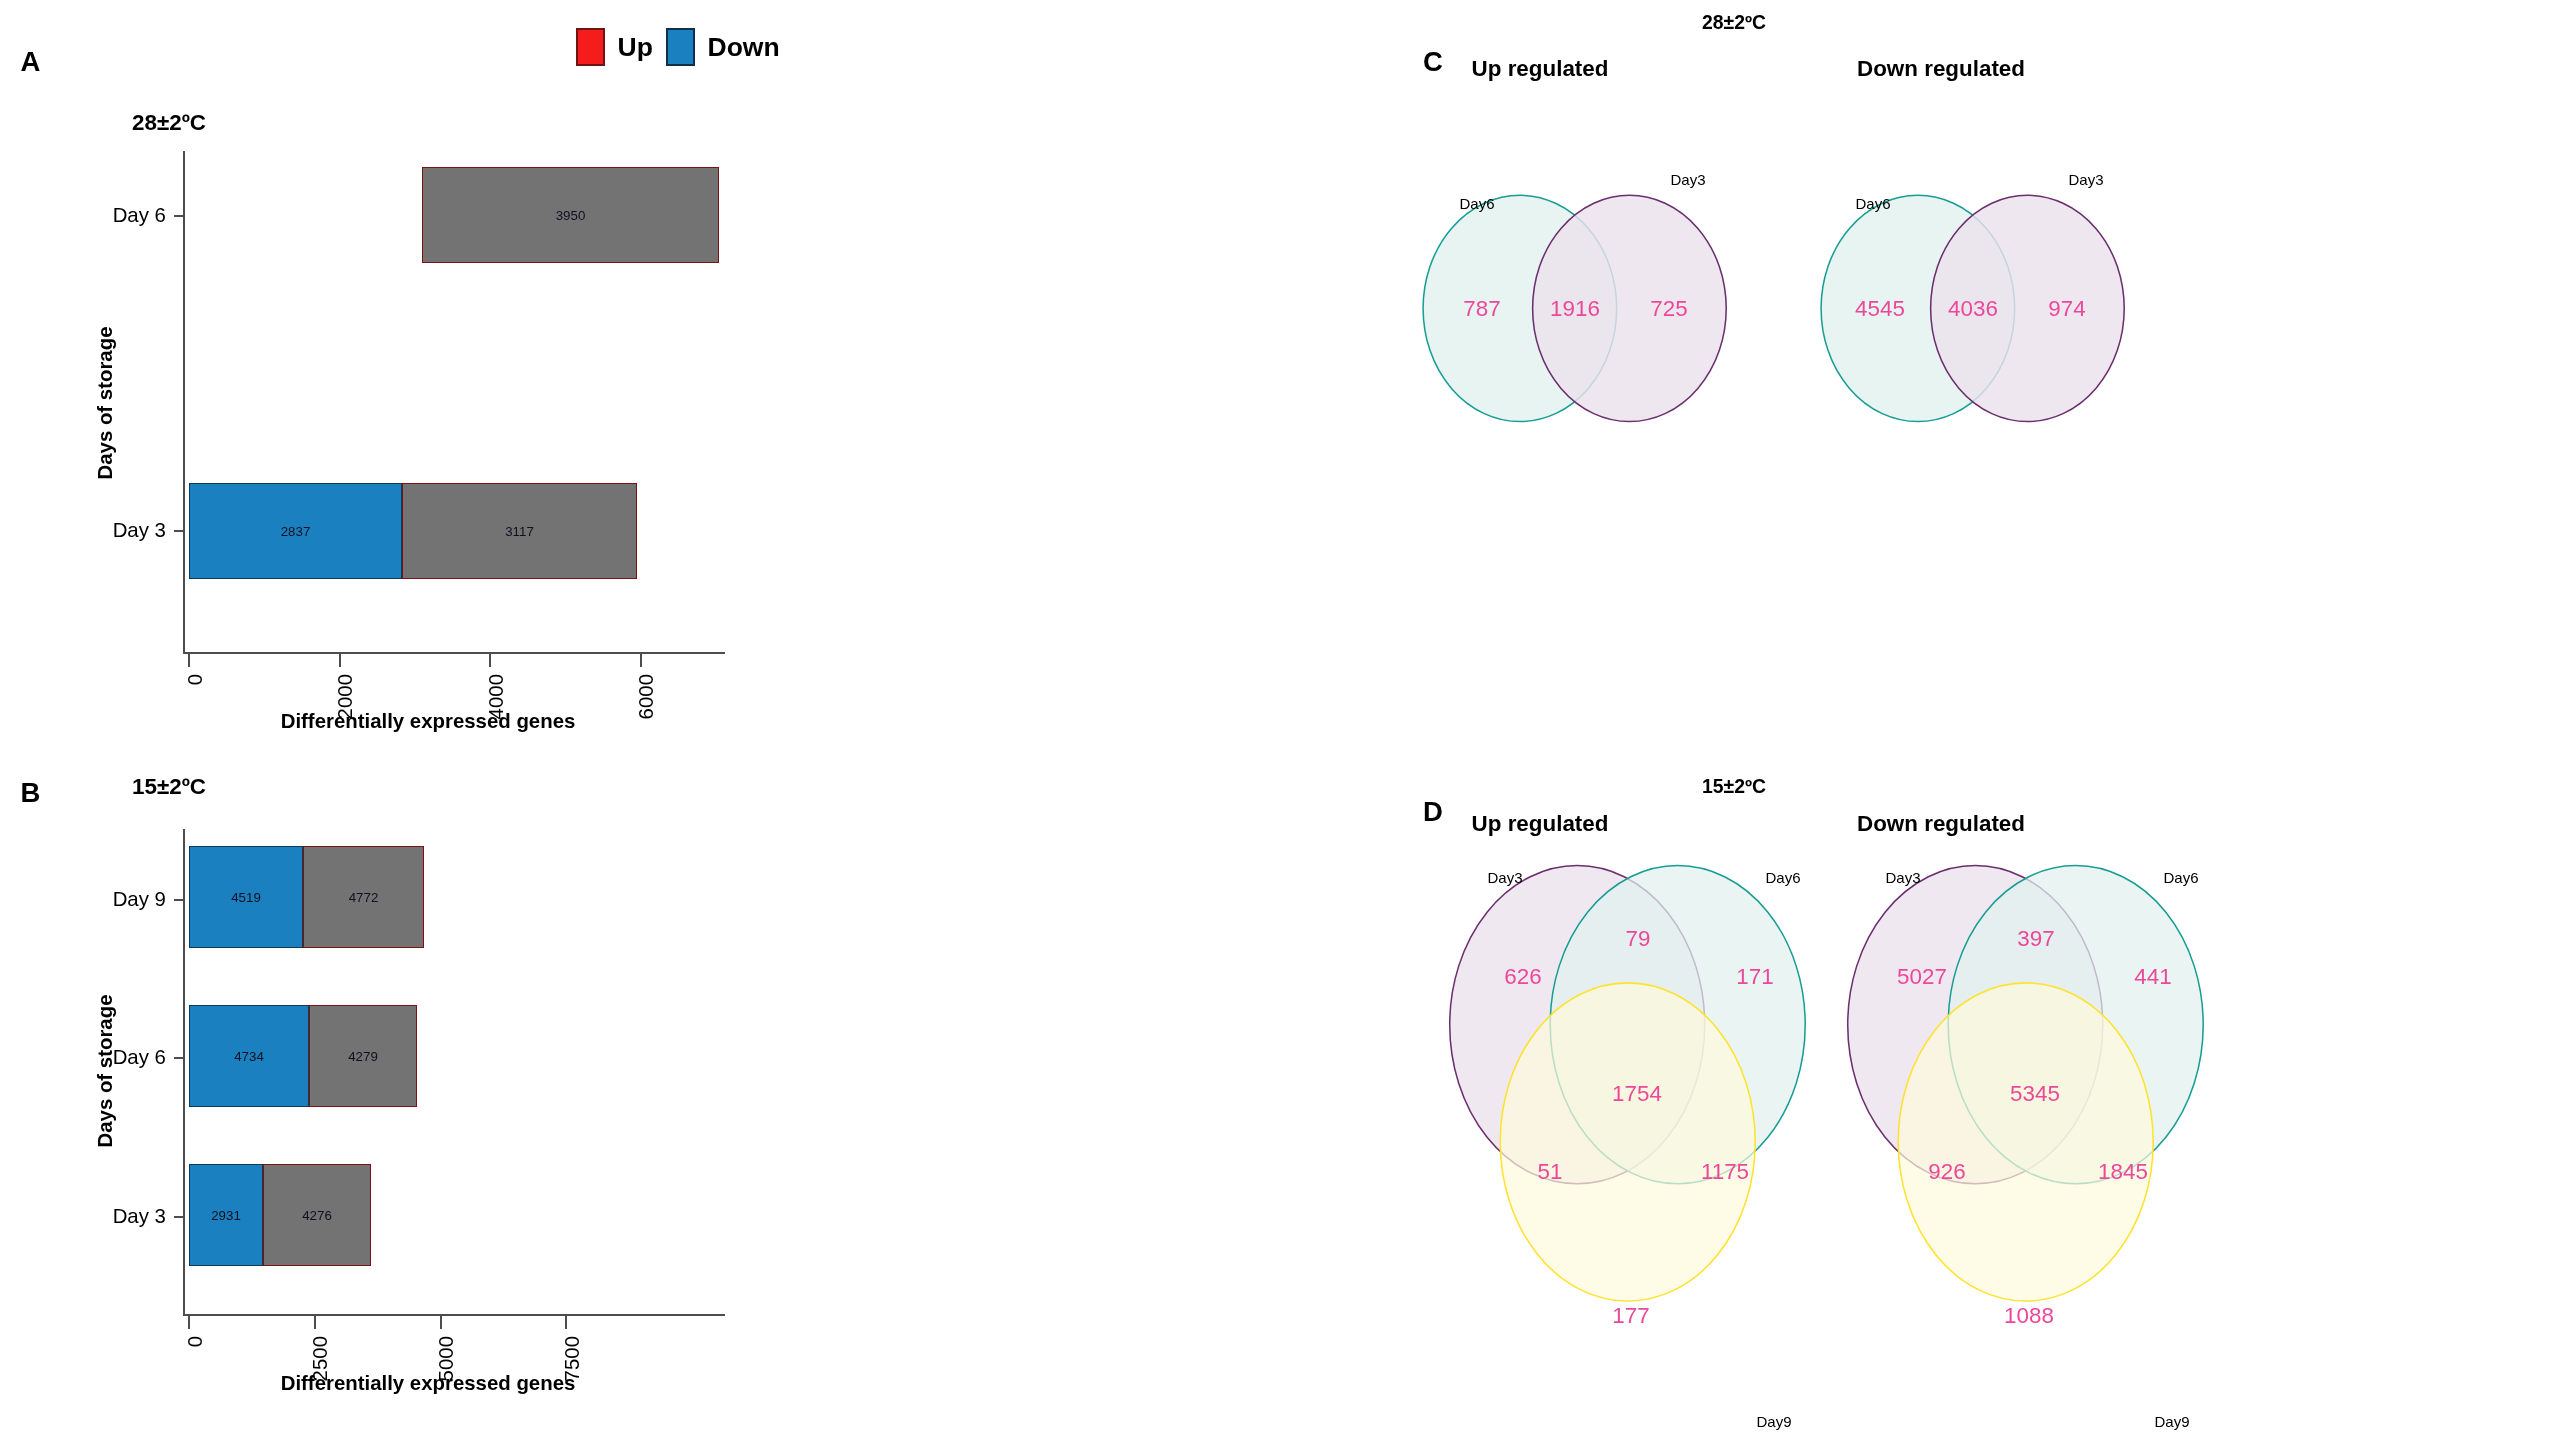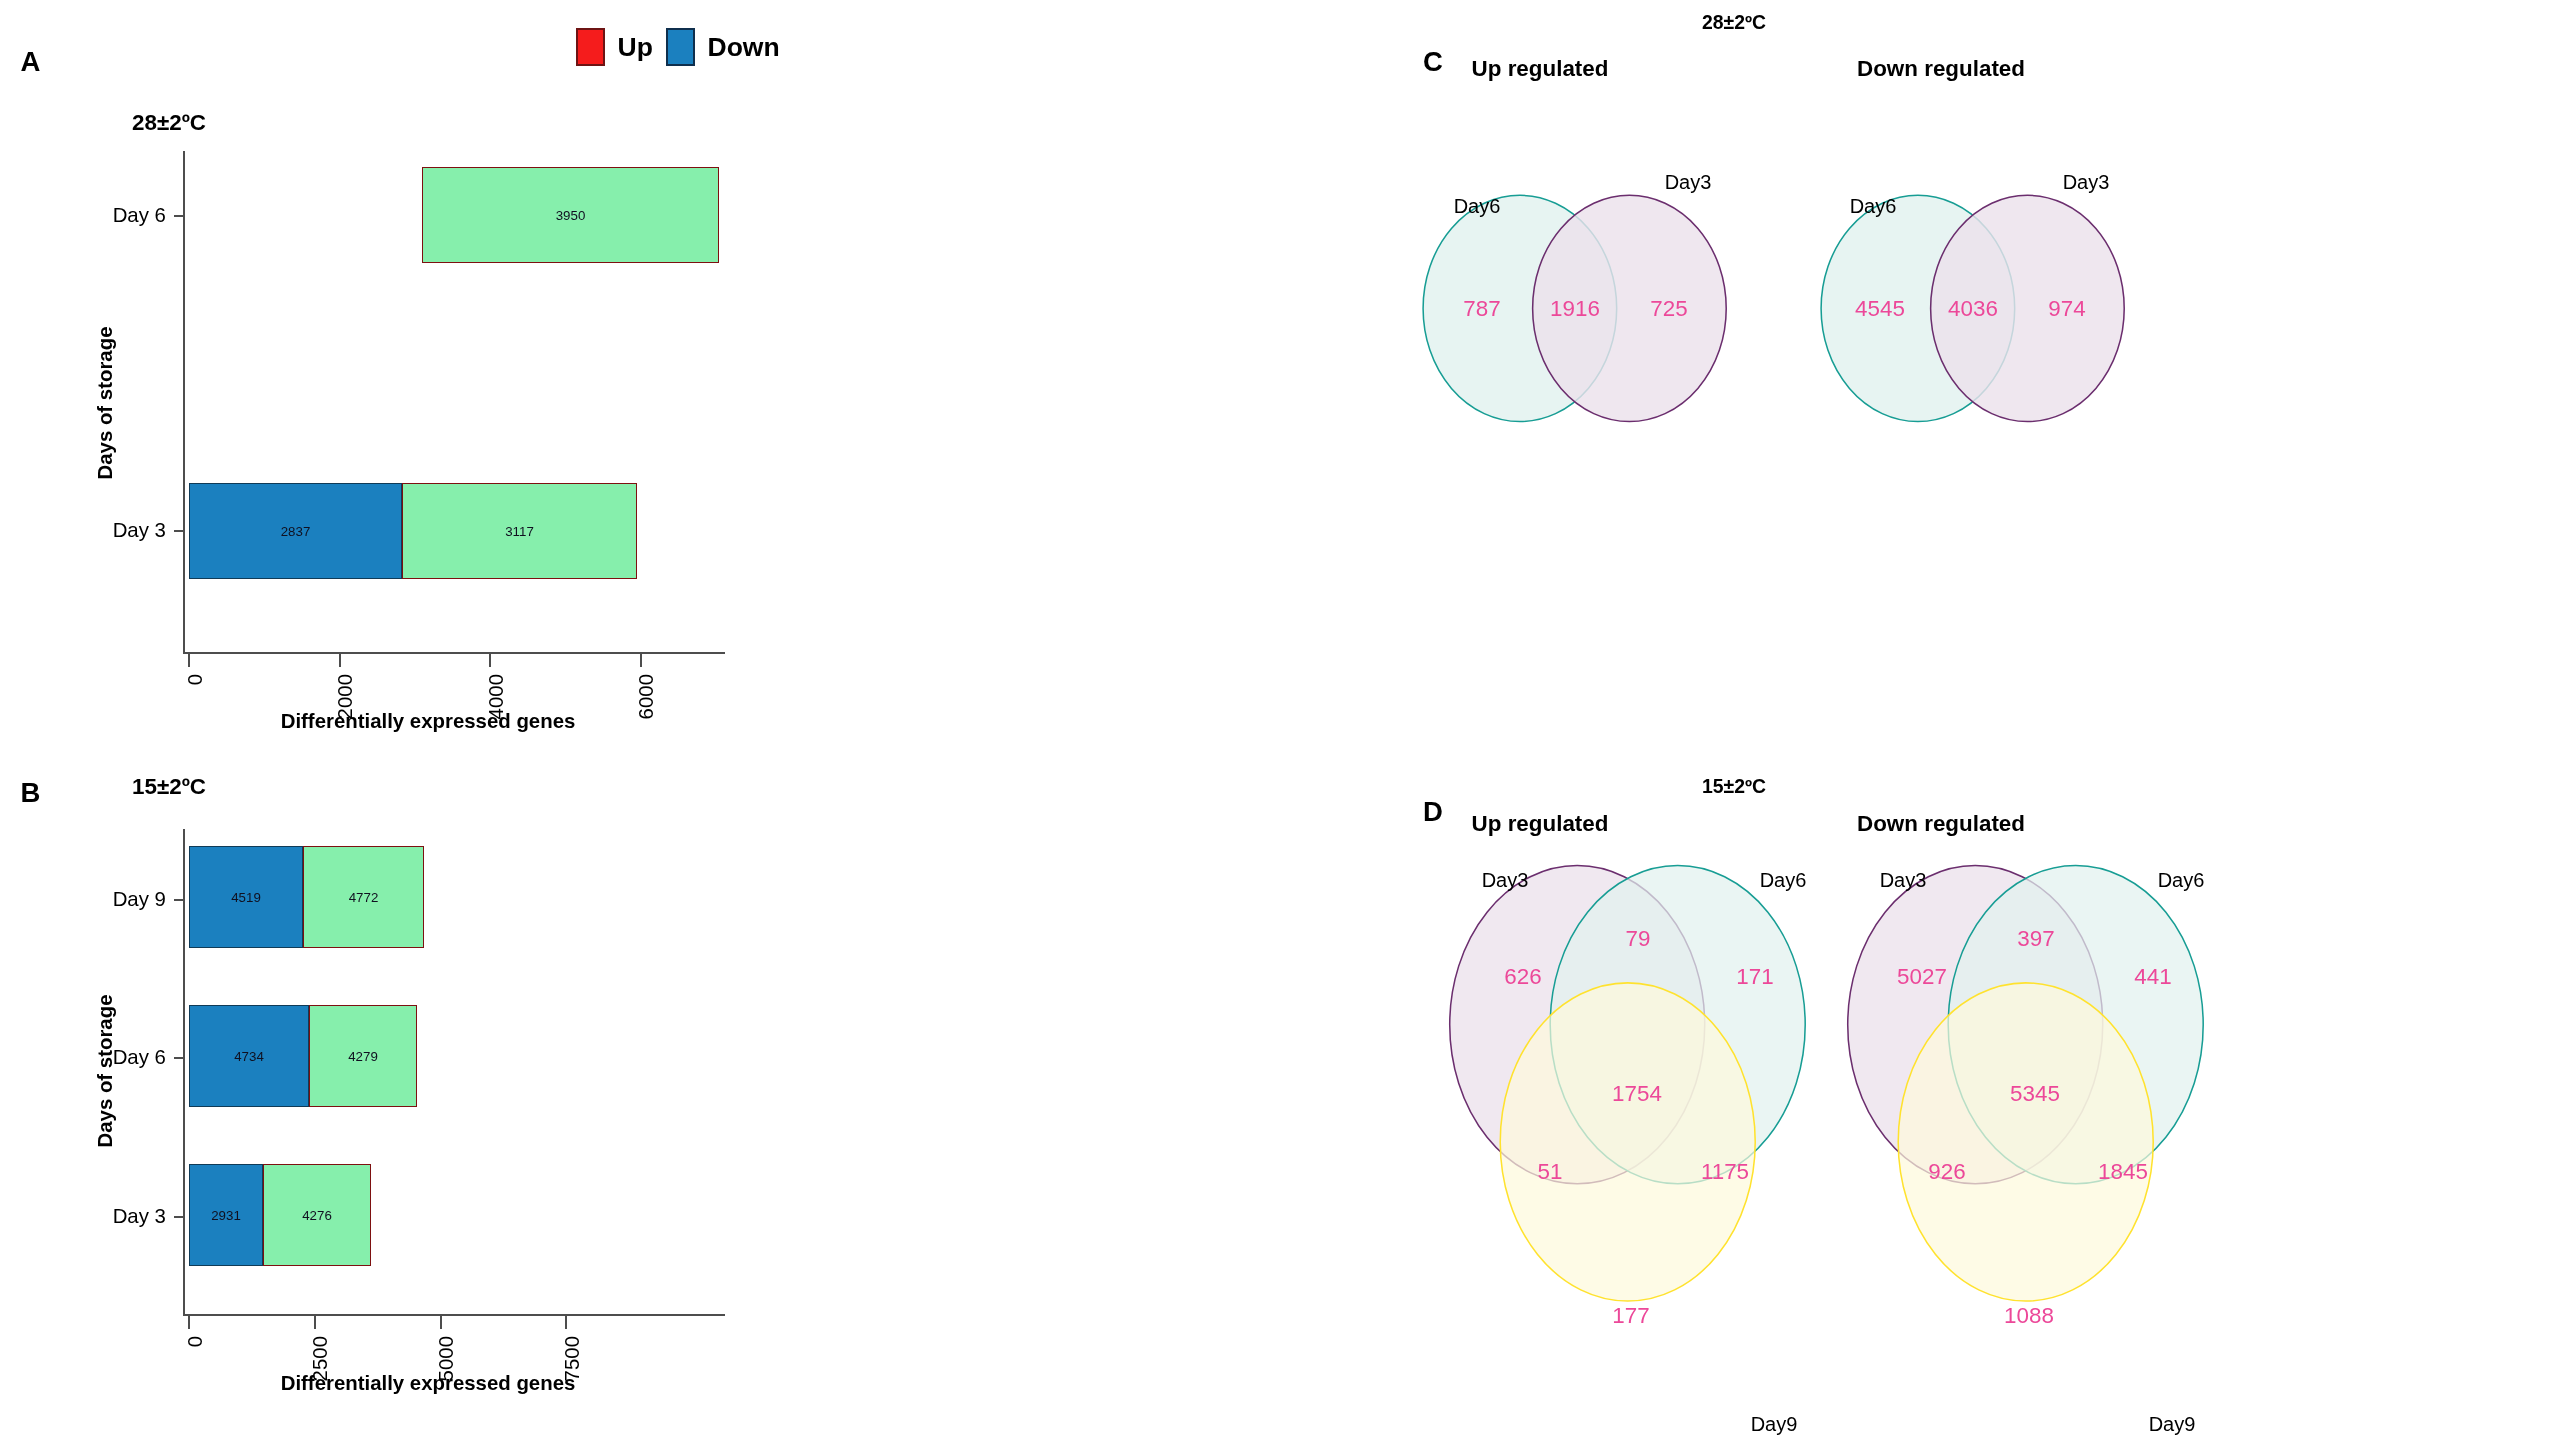--- a/index.html
+++ b/index.html
@@ -8,21 +8,21 @@
 
   .panel{position:absolute;}
   .plabel{position:absolute;font-weight:bold;font-size:27.5px;line-height:1;}
 
   
   .bc{position:absolute;margin-left:48px;}
   .axisline{position:absolute;background:#4d4d4d;}
   .tick{position:absolute;background:#4d4d4d;width:1.5px;}
   .ytick{position:absolute;background:#4d4d4d;height:1.5px;}
   .bar{position:absolute;box-sizing:border-box;border:1.5px solid #1a1a2e;}
-  .bar.up{background:#86efac;border-color:#7d1010;}
+  .bar.up{background:#737373;border-color:#7d1010;}
   .bar.down{background:#1b80bf;border-color:#103b57;}
   .barval{position:absolute;top:50%;transform:translate(-50%,-50%);
           font-size:13.3px;color:#101020;white-space:nowrap;}
   .ytlab{position:absolute;font-size:20.4px;transform:translate(-100%,-50%);
          white-space:nowrap;padding-right:7.1px;}
   .xtlab{position:absolute;font-size:20.4px;white-space:nowrap;
          transform-origin:left top;transform:rotate(-90deg) translate(-100%,-50%);}
   .axtitle{position:absolute;font-size:20.4px;font-weight:bold;white-space:nowrap;
            transform:translateX(-50%);}
   .ytitle{position:absolute;font-size:20.4px;font-weight:bold;white-space:nowrap;
@@ -35,21 +35,21 @@
   .lgsw.up{background:#f51c1c;border-color:#6e1414;}
   .lgsw.down{background:#1b80bf;border-color:#0f2f4d;}
   .lgtx{font-size:26.5px;font-weight:bold;}
 
   
   .venn{position:absolute;}
   .vtitle{position:absolute;font-size:22.4px;font-weight:bold;white-space:nowrap;
           transform:translateX(-50%);}
   .vtemp{position:absolute;font-size:19.4px;font-weight:bold;white-space:nowrap;
          transform:translateX(-50%);}
-  .setlab{position:absolute;font-size:20px;white-space:nowrap;transform:translateX(-50%);}
+  .setlab{position:absolute;font-size:15px;white-space:nowrap;transform:translateX(-50%);}
   .vnum{position:absolute;font-size:22.4px;white-space:nowrap;
         transform:translate(-50%,-50%);color:#ec4899;}
   svg{display:block;overflow:visible;}
 </style>
 </head>
 <body>
 
 <div id="legend">
   <span class="lgsw up"></span>
   <span class="lgtx">Up</span>

